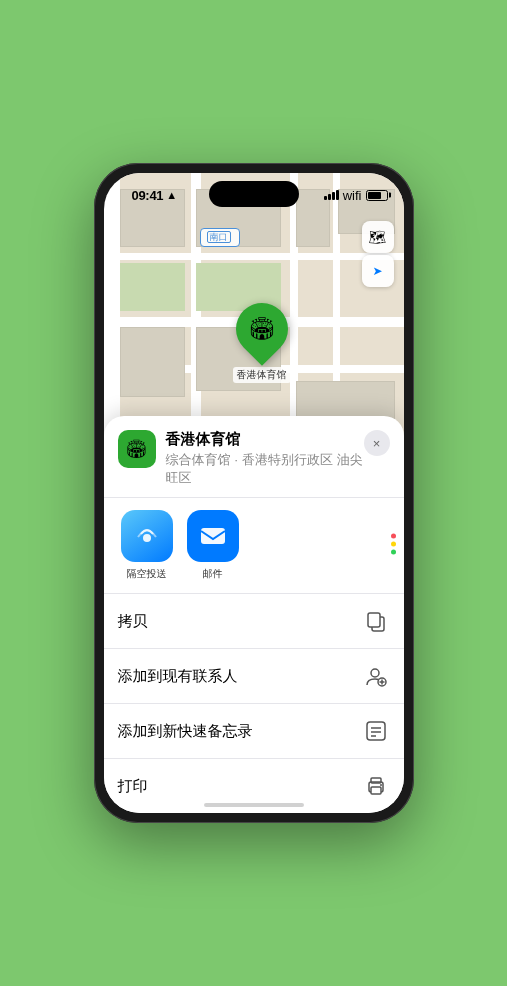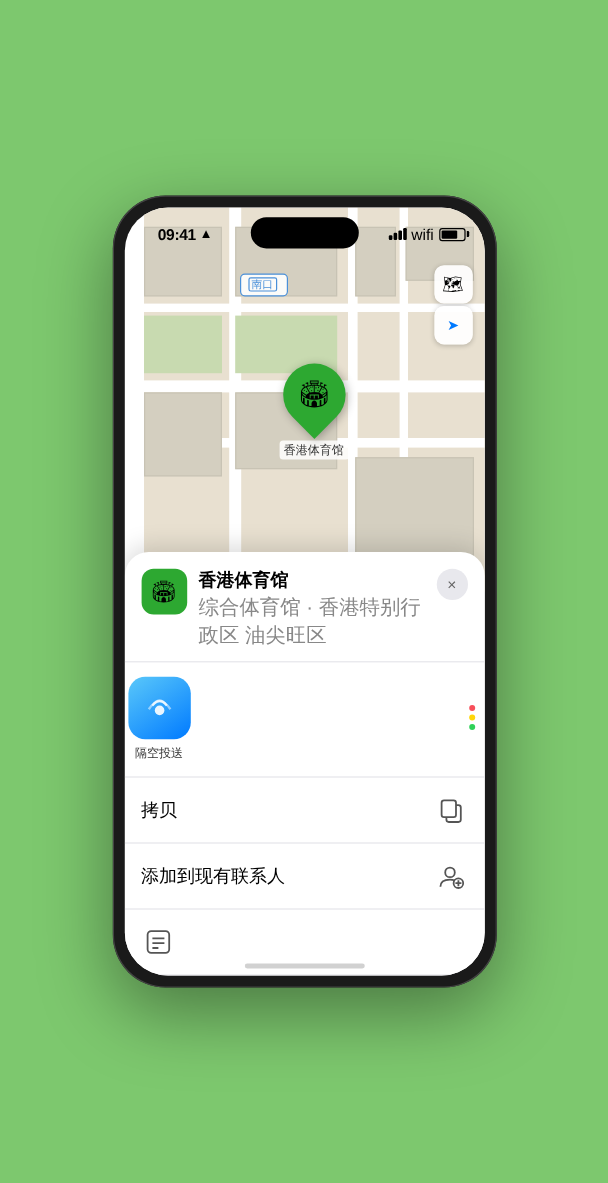--- a/index.html
+++ b/index.html
@@ -274,21 +274,21 @@
       flex: 1;
     }
 
     .venue-name {
       font-size: 15px;
       font-weight: 600;
       color: #000;
     }
 
     .venue-desc {
-      font-size: 17px;
+      font-size: 13px;
       color: #888;
       margin-top: 2px;
     }
 
     .close-btn {
       width: 26px;
       height: 26px;
       background: #e8e8ed;
       border-radius: 50%;
       display: flex;
@@ -296,21 +296,21 @@
       justify-content: center;
       font-size: 13px;
       color: #666;
       flex-shrink: 0;
       cursor: pointer;
     }
 
     
     .share-row {
       display: flex;
-      padding: 12px 0;
+      padding: 12px 14px;
       gap: 8px;
       overflow: hidden;
       border-bottom: 0.5px solid #e5e5ea;
       position: relative;
     }
 
     .share-item {
       display: flex;
       flex-direction: column;
       align-items: center;
@@ -505,20 +505,29 @@
             <svg width="28" height="28" viewBox="0 0 28 28" fill="none">
               <circle cx="14" cy="16" r="4" fill="white" opacity="0.9"></circle>
               <path d="M8 12 Q14 4 20 12" stroke="white" stroke-width="2" fill="none" opacity="0.8"></path>
               <path d="M5 15 Q14 2 23 15" stroke="white" stroke-width="2" fill="none" opacity="0.5"></path>
             </svg>
           </div>
           <span class="share-label">隔空投送</span>
         </div>
 
 
+        <div class="share-item">
+          <div class="share-icon mail">
+            <svg width="30" height="28" viewBox="0 0 30 28" fill="none">
+              <rect x="3" y="6" width="24" height="16" rx="3" fill="white" opacity="0.95"></rect>
+              <path d="M3 9 L15 17 L27 9" stroke="#007aff" stroke-width="2" fill="none"></path>
+            </svg>
+          </div>
+          <span class="share-label">邮件</span>
+        </div>
 
 
         <div class="more-dots">
           <div class="more-dot" style="background:#f74f5a;"></div>
           <div class="more-dot" style="background:#ffd60a;"></div>
           <div class="more-dot" style="background:#30d158;"></div>
         </div>
       </div>
 
       <div class="action-row">
@@ -539,28 +548,40 @@
             <circle cx="10" cy="8" r="4" stroke="#555" stroke-width="1.5" fill="none"></circle>
             <path d="M2 20 Q2 14 10 14 Q14 14 16 16" stroke="#555" stroke-width="1.5" fill="none"></path>
             <circle cx="17" cy="17" r="4" stroke="#555" stroke-width="1.5" fill="white"></circle>
             <line x1="17" y1="14.5" x2="17" y2="19.5" stroke="#555" stroke-width="1.5"></line>
             <line x1="14.5" y1="17" x2="19.5" y2="17" stroke="#555" stroke-width="1.5"></line>
           </svg>
         </div>
       </div>
 
       <div class="action-row">
+        <span class="action-label">添加到新快速备忘录</span>
         <div class="action-icon">
           <svg width="22" height="22" viewBox="0 0 22 22" fill="none">
             <rect x="2" y="2" width="18" height="18" rx="3" stroke="#555" stroke-width="1.5" fill="none"></rect>
             <line x1="6" y1="8" x2="16" y2="8" stroke="#555" stroke-width="1.5"></line>
             <line x1="6" y1="12" x2="16" y2="12" stroke="#555" stroke-width="1.5"></line>
             <line x1="6" y1="16" x2="11" y2="16" stroke="#555" stroke-width="1.5"></line>
           </svg>
         </div>
       </div>
 
+      <div class="action-row" style="border-bottom:none;">
+        <span class="action-label">打印</span>
+        <div class="action-icon">
+          <svg width="22" height="22" viewBox="0 0 22 22" fill="none">
+            <rect x="4" y="7" width="14" height="10" rx="2" stroke="#555" stroke-width="1.5" fill="none"></rect>
+            <rect x="6" y="12" width="10" height="7" rx="1" fill="white" stroke="#555" stroke-width="1.5"></rect>
+            <rect x="6" y="3" width="10" height="5" rx="1" stroke="#555" stroke-width="1.5" fill="none"></rect>
+            <circle cx="16" cy="10" r="1" fill="#555"></circle>
+          </svg>
+        </div>
+      </div>
 
       <div class="home-indicator"></div>
     </div>
 
   </div>
 </div>
 
 </body></html>

